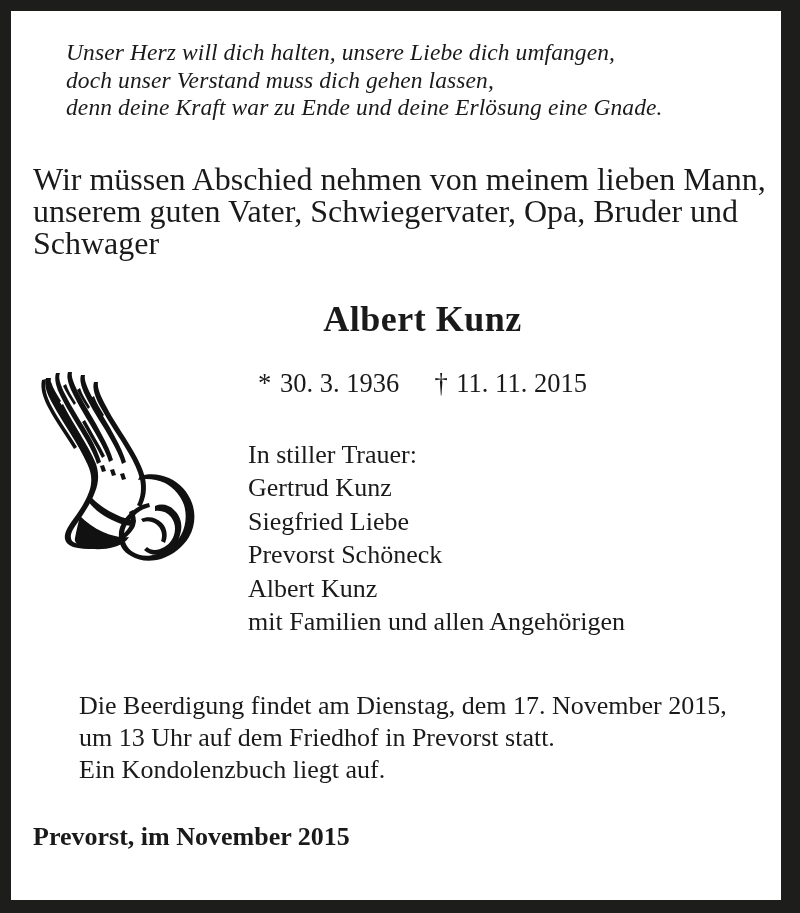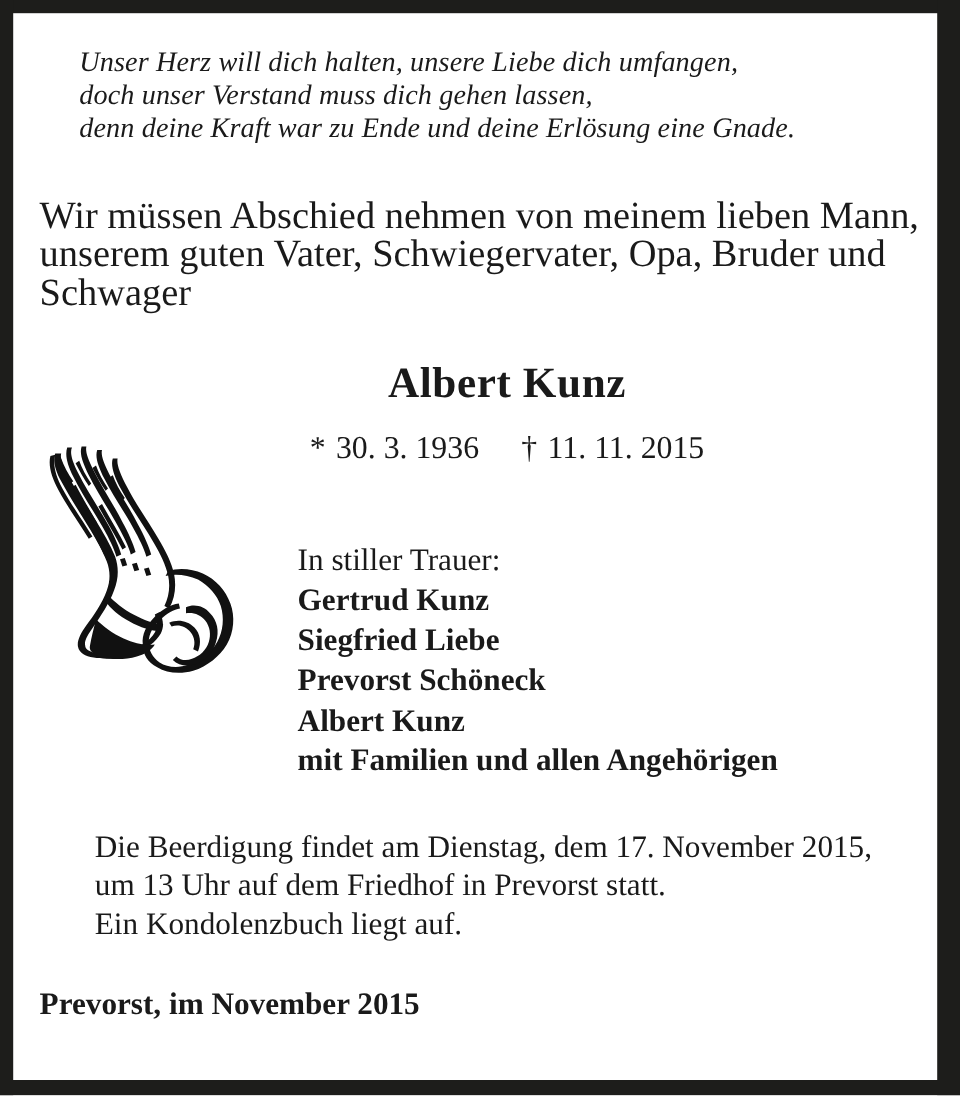--- a/index.html
+++ b/index.html
@@ -72,53 +72,53 @@
   }
   .deceased-name {
     font-weight: bold;
     font-size: 36px;
     line-height: 62px;
     letter-spacing: 0.5px;
   }
   .dates {
     font-size: 26.5px;
     line-height: 34px;
-    margin-top: 6px;
+    margin-top: 16px;
     white-space: nowrap;
     text-align: center;
   }
   .dates .sep { display: inline-block; width: 22px; }
   .dates .thin { display: inline-block; width: 2px; }
 
   
   .hands {
     position: absolute;
     left: 34px;
     top: 370px;
     width: 168px;
     height: 196px;
   }
   .hands svg { display: block; width: 100%; height: 100%; }
 
   
   .mourners {
     position: absolute;
     left: 248px;
-    top: 450px;
+    top: 438px;
     width: 500px;
   }
   .mourners-heading {
     font-size: 26px;
     line-height: 33px;
     font-weight: normal;
   }
   .mourner-name {
     font-size: 26px;
     line-height: 33.5px;
-    font-weight: bold;
+    font-weight: normal;
     white-space: nowrap;
   }
 
   
   .details {
     position: absolute;
     left: 33px;
     top: 690px;
     width: 716px;
     font-size: 26px;

